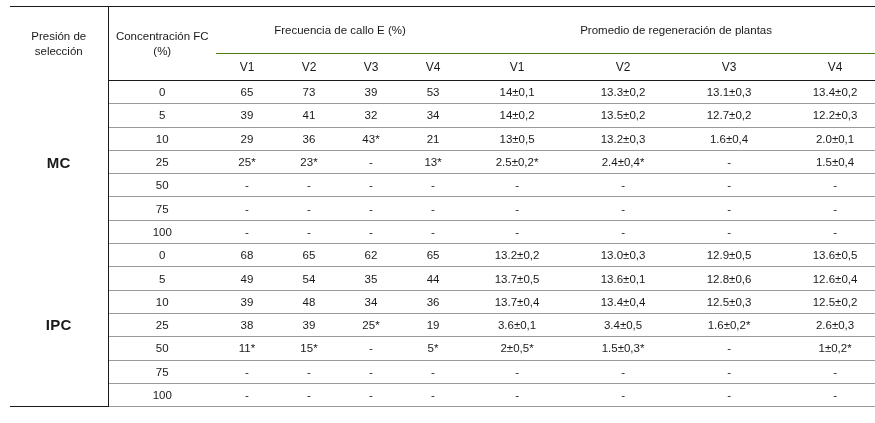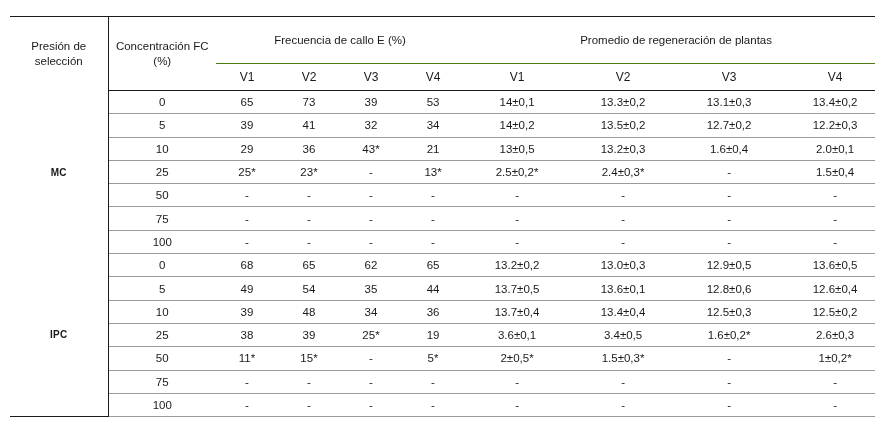--- a/index.html
+++ b/index.html
@@ -12,21 +12,21 @@
     height: 423px;
     font-family: "Liberation Sans", sans-serif;
     color: #1a1a1a;
     overflow: hidden;
   }
   .sheet {
     position: relative;
     width: 746px;
     height: 423px;
     box-sizing: border-box;
-    padding: 16px 10px 0 10px;
+    padding: 6px 10px 0 10px;
   }
   table.tbl {
     width: 855px;
     border-collapse: collapse;
     font-size: 11.5px;
     table-layout: fixed;
   }
   table.tbl td, table.tbl th {
     padding: 0;
     margin: 0;
@@ -69,21 +69,21 @@
   
   .body-row td {
     height: 22.3px;
     text-align: center;
     font-size: 11.5px;
     border-bottom: 0.8px solid #9a9a9a;
   }
   .body-row td.press-cell {
     border-bottom: none;
     font-weight: bold;
-    font-size: 10px;
+    font-size: 15px;
     letter-spacing: 0.3px;
   }
   .blockstart td {
     border-top: 1.4px solid #1a1a1a;
   }
   .blockstart td.press-cell {
     border-top: none;
   }
   .press-sep {
     border-right: 1.4px solid #1a1a1a;
@@ -169,21 +169,21 @@
         <td>1.6±0,4</td>
         <td>2.0±0,1</td>
       </tr>
       <tr class="body-row">
         <td>25</td>
         <td>25*</td>
         <td>23*</td>
         <td class="dash">-</td>
         <td>13*</td>
         <td>2.5±0,2*</td>
-        <td>2.4±0,3*</td>
+        <td>2.4±0,4*</td>
         <td class="dash">-</td>
         <td>1.5±0,4</td>
       </tr>
       <tr class="body-row">
         <td>50</td>
         <td class="dash">-</td>
         <td class="dash">-</td>
         <td class="dash">-</td>
         <td class="dash">-</td>
         <td class="dash">-</td>

